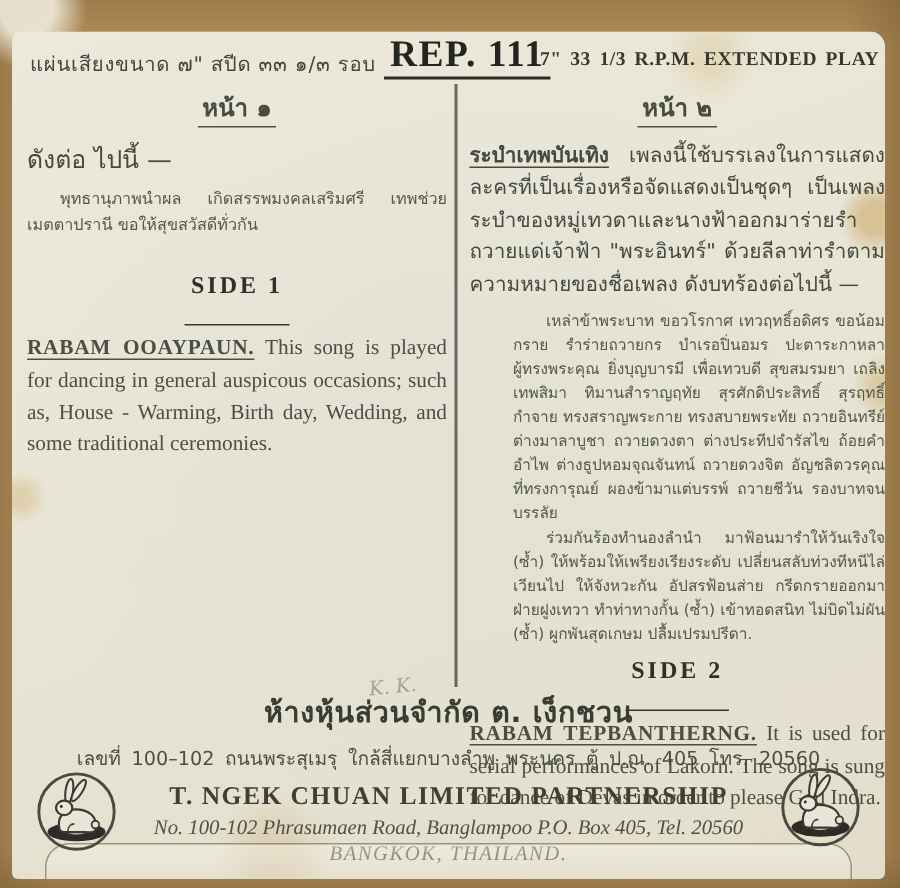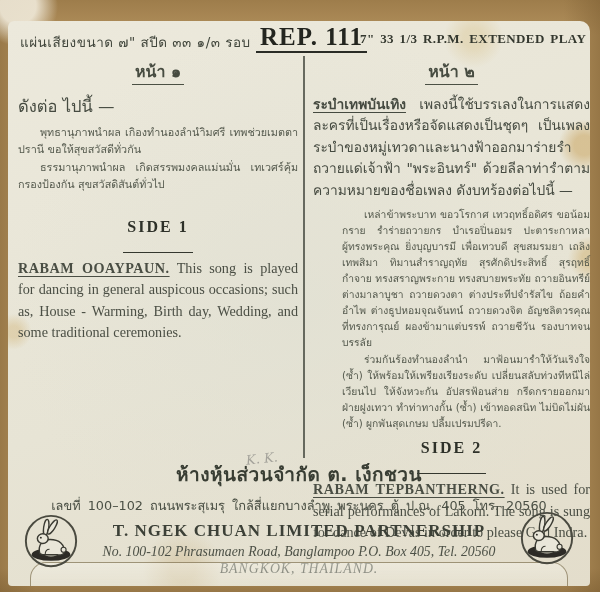--- a/index.html
+++ b/index.html
@@ -92,22 +92,21 @@
     <div class="catalog serif">REP. 111</div>
     <div class="format serif">7" 33 1/3 R.P.M. EXTENDED PLAY</div>
   </div>
 
   <div class="divider"></div>
 
   <div class="col col-left">
     <div class="page-label thai">หน้า ๑</div>
     <p class="lead-in thai">ดังต่อ ไปนี้ —</p>
     <div class="verses">
-      <p class="verse thai">พุทธานุภาพนำผล เกิองทำนองลำนำิมศรี เทพช่วยเมตตาปรานี ขอให้สุขสวัสดีทั่วกัน</p>
-      <p class="verse thai">ธรรมานุภาพนำผล เกิดสรรพมงคลแม่นมั่น เทเวศร์คุ้มกรองป้องกัน สุขสวัสดิสันต์ทั่วไป</p>
+      <p class="verse thai">พุทธานุภาพนำผล เกิดสรรพมงคลเสริมศรี เทพช่วยเมตตาปรานี ขอให้สุขสวัสดีทั่วกัน</p>
     </div>
     <div class="side-heading serif mt-side1">SIDE 1</div>
     <p class="en-para serif"><span class="song-title-en">RABAM OOAYPAUN.</span><span> This song is played for dancing in general auspicous occasions; such as, House - Warming, Birth day, Wedding, and some traditional ceremonies.</span></p>
   </div>
 
   <div class="col col-right">
     <div class="page-label thai">หน้า ๒</div>
     <p class="main-para thai"><span class="song-title-thai">ระบำเทพบันเทิง</span><span> เพลงนี้ใช้บรรเลงในการแสดงละครที่เป็นเรื่องหรือจัดแสดงเป็นชุดๆ เป็นเพลงระบำของหมู่เทวดาและนางฟ้าออกมาร่ายรำถวายแด่เจ้าฟ้า "พระอินทร์" ด้วยลีลาท่ารำตามความหมายของชื่อเพลง ดังบทร้องต่อไปนี้ —</span></p>
     <div class="verses">
       <p class="verse thai">เหล่าข้าพระบาท ขอวโรกาศ เทวฤทธิ์อดิศร ขอน้อมกราย รำร่ายถวายกร บำเรอปิ่นอมร ปะตาระกาหลา ผู้ทรงพระคุณ ยิ่งบุญบารมี เพื่อเทวบดี สุขสมรมยา เถลิงเทพสิมา ทิมานสำราญฤทัย สุรศักดิประสิทธิ์ สุรฤทธิ์กำจาย ทรงสราญพระกาย ทรงสบายพระทัย ถวายอินทรีย์ ต่างมาลาบูชา ถวายดวงตา ต่างประทีปจำรัสไข ถ้อยคำอำไพ ต่างธูปหอมจุณจันทน์ ถวายดวงจิต อัญชลิตวรคุณ ที่ทรงการุณย์ ผองข้ามาแต่บรรพ์ ถวายชีวัน รองบาทจนบรรลัย</p>

